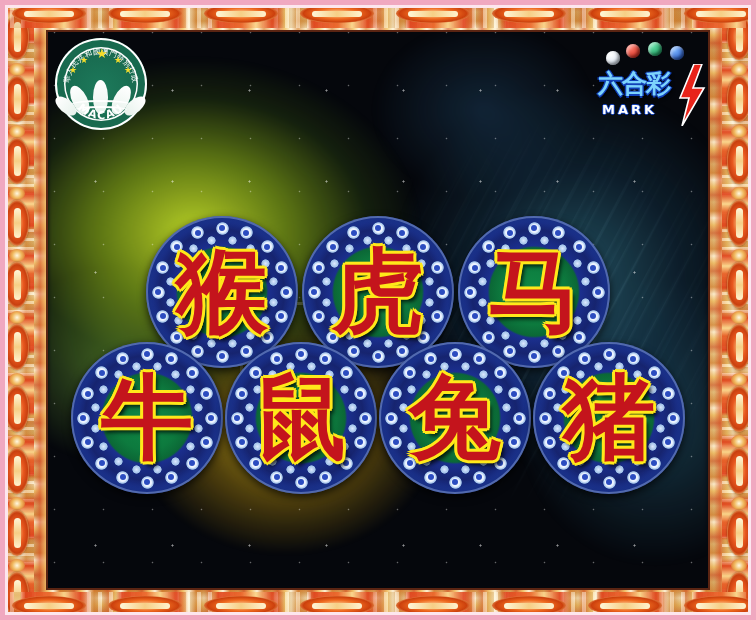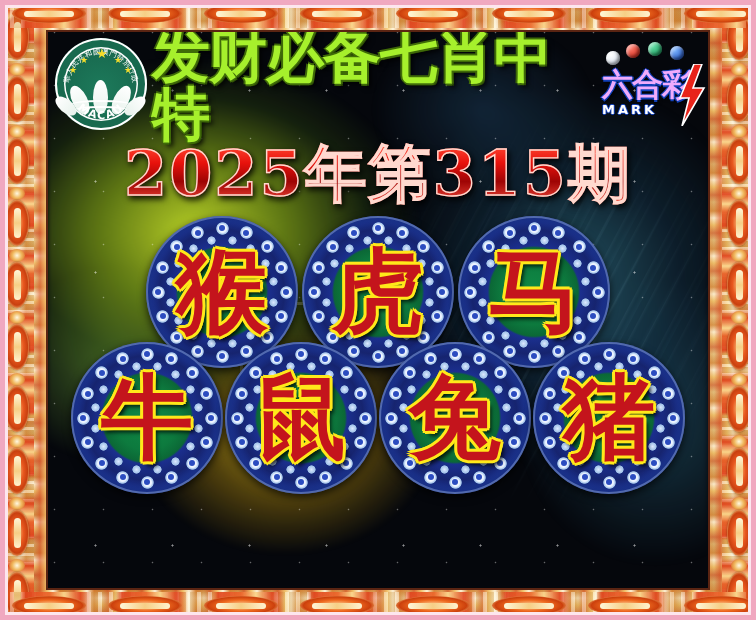--- a/index.html
+++ b/index.html
@@ -148,25 +148,25 @@
 
   .mark{position:absolute;right:4px;top:8px;width:108px;height:92px;}
   .mark .balls{position:absolute;left:8px;top:2px;width:96px;height:22px;}
   .mark .b{position:absolute;width:14px;height:14px;border-radius:50%;
     box-shadow:inset -2px -2px 3px rgba(0,0,0,.45), inset 2px 2px 3px rgba(255,255,255,.5);}
   .mark .bw{background:radial-gradient(circle at 35% 30%,#fff,#c9d6e6);top:9px;left:2px;}
   .mark .br{background:radial-gradient(circle at 35% 30%,#ff7b6b,#c4180c);top:2px;left:22px;}
   .mark .bg{background:radial-gradient(circle at 35% 30%,#63e0a6,#0d8a4e);top:0px;left:44px;}
   .mark .bb{background:radial-gradient(circle at 35% 30%,#7ab4ff,#123fb0);top:4px;left:66px;}
   .mark .liu{position:absolute;left:2px;top:26px;width:98px;height:36px;
-    font-size:31px;font-weight:bold;color:#f0abfc;letter-spacing:-1px;
+    font-size:25px;font-weight:bold;color:#7dd3fc;letter-spacing:-1px;
     font-family:"DejaVu Sans","Liberation Sans",sans-serif;
     text-shadow:1.5px 0 0 #1140b8,-1.5px 0 0 #1140b8,0 1.5px 0 #1140b8,0 -1.5px 0 #1140b8,
                 2px 3px 3px rgba(0,0,0,.7);
-    white-space:nowrap;line-height:36px;text-align:center;}
+    white-space:nowrap;line-height:36px;}
   .mark .mk{position:absolute;left:6px;top:62px;font-size:13px;font-weight:bold;
     color:#fff;letter-spacing:3px;
     text-shadow:1px 0 0 #1140b8,-1px 0 0 #1140b8,0 1px 0 #1140b8,0 -1px 0 #1140b8;}
   .mark .bolt{position:absolute;right:-2px;top:24px;width:30px;height:62px;}
 
   
   .period{position:absolute;left:0;top:104px;width:660px;height:76px;
     display:flex;align-items:center;justify-content:center;}
   .period span{font-size:62px;font-weight:bold;line-height:1;letter-spacing:2px;
     font-family:"DejaVu Serif","Liberation Serif",serif;
@@ -318,42 +318,36 @@
         <div class="water"></div>
         <div class="water2"></div>
         <svg class="arcBot" viewBox="0 0 92 92">
           <defs>
               <path id="ab" d="M 15,50 A 31,31 0 0 0 77,50"></path>
             </defs>
           <text><textPath href="#ab" startOffset="50%" text-anchor="middle">MACAU</textPath></text>
         </svg>
       </div>
 
-      <div class="headline">
-        <span>发财必备七肖中特</span>
-      </div>
 
       <div class="mark">
         <div class="balls">
           <div class="b bw"></div>
           <div class="b br"></div>
           <div class="b bg"></div>
           <div class="b bb"></div>
         </div>
         <div class="liu">六合彩</div>
         <div class="mk">MARK</div>
         <svg class="bolt" viewBox="0 0 30 62">
           <polygon points="18,0 4,34 13,34 6,62 28,24 17,24 26,0" fill="#e8231a" stroke="#ffffff" stroke-width="1.6"></polygon>
         </svg>
       </div>
     </div>
 
-    <div class="period">
-      <span>2025年第315期</span>
-    </div>
 
     <div class="plates">
       <div class="prow prow1" id="row1">
           <div class="plate">
             <div class="disc"></div>
             <div class="ring"></div>
             <div class="fl" style="left: 68.5px; top: 4.5px;"></div>
             <div class="fl" style="left: 92.9917px; top: 9.37171px;"></div>
             <div class="fl" style="left: 113.755px; top: 23.2452px;"></div>
             <div class="fl" style="left: 127.628px; top: 44.0083px;"></div>

